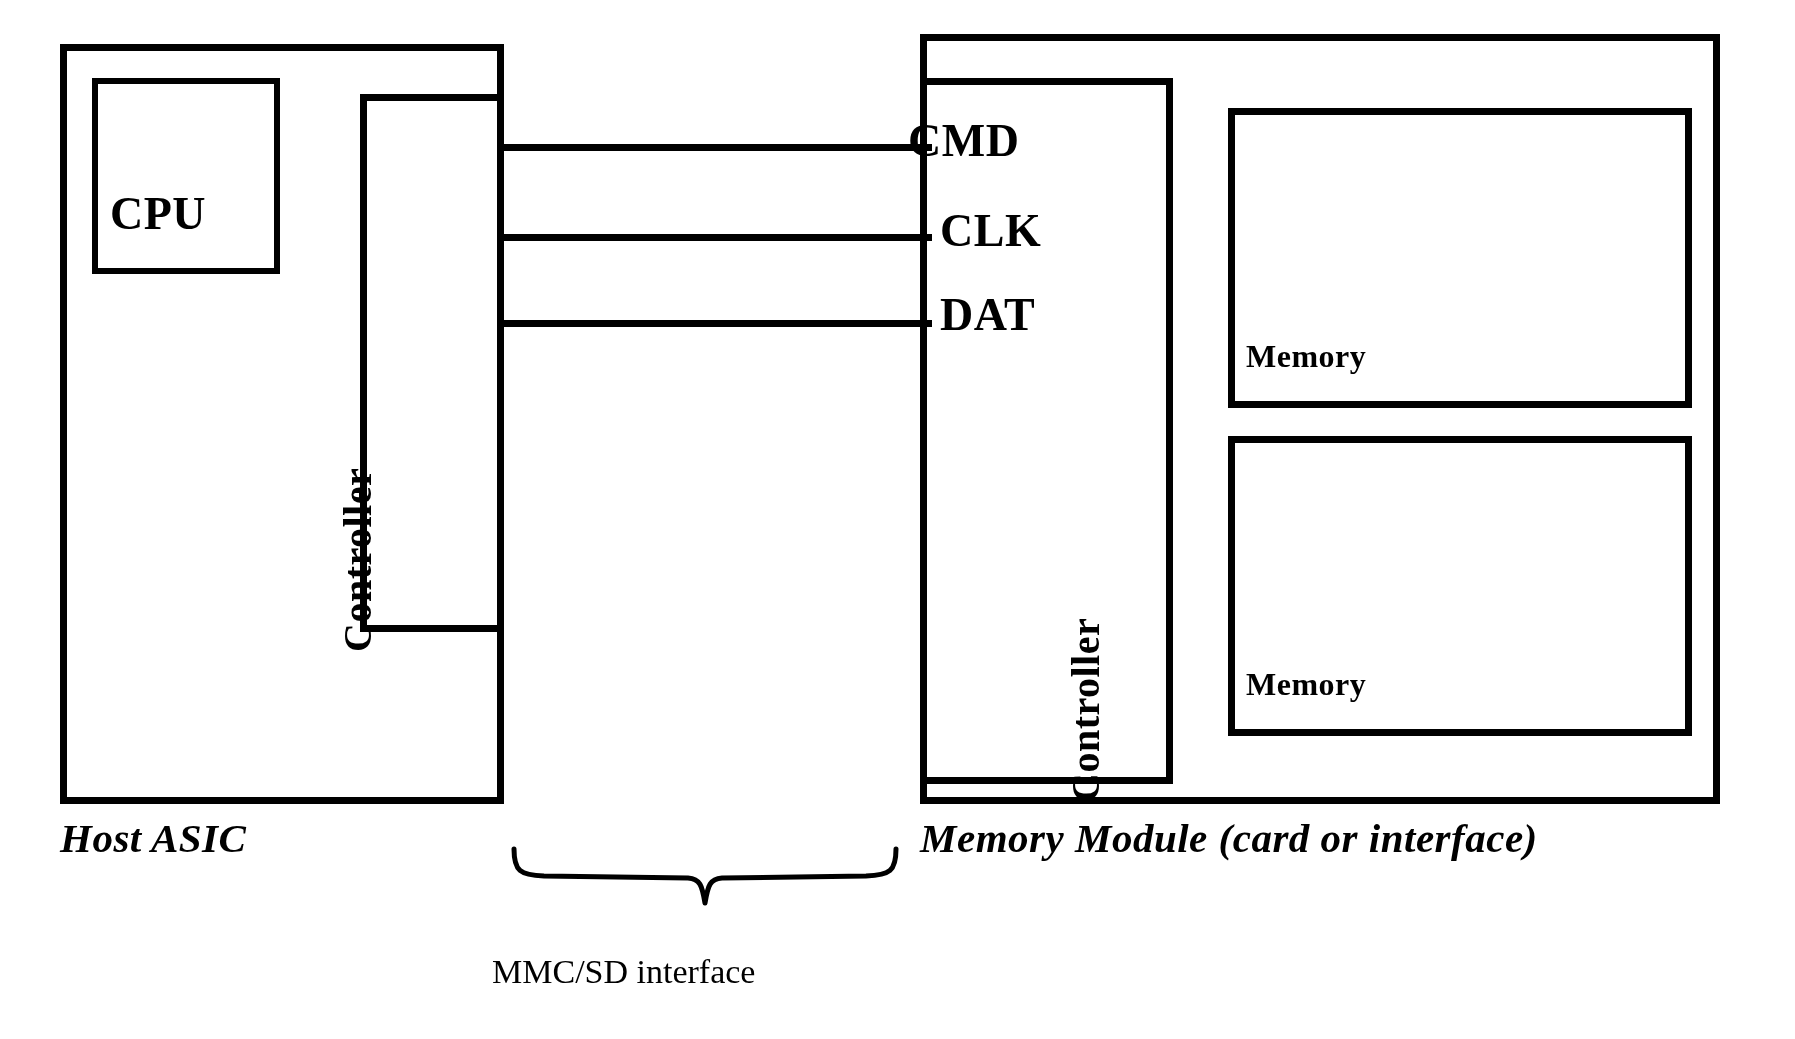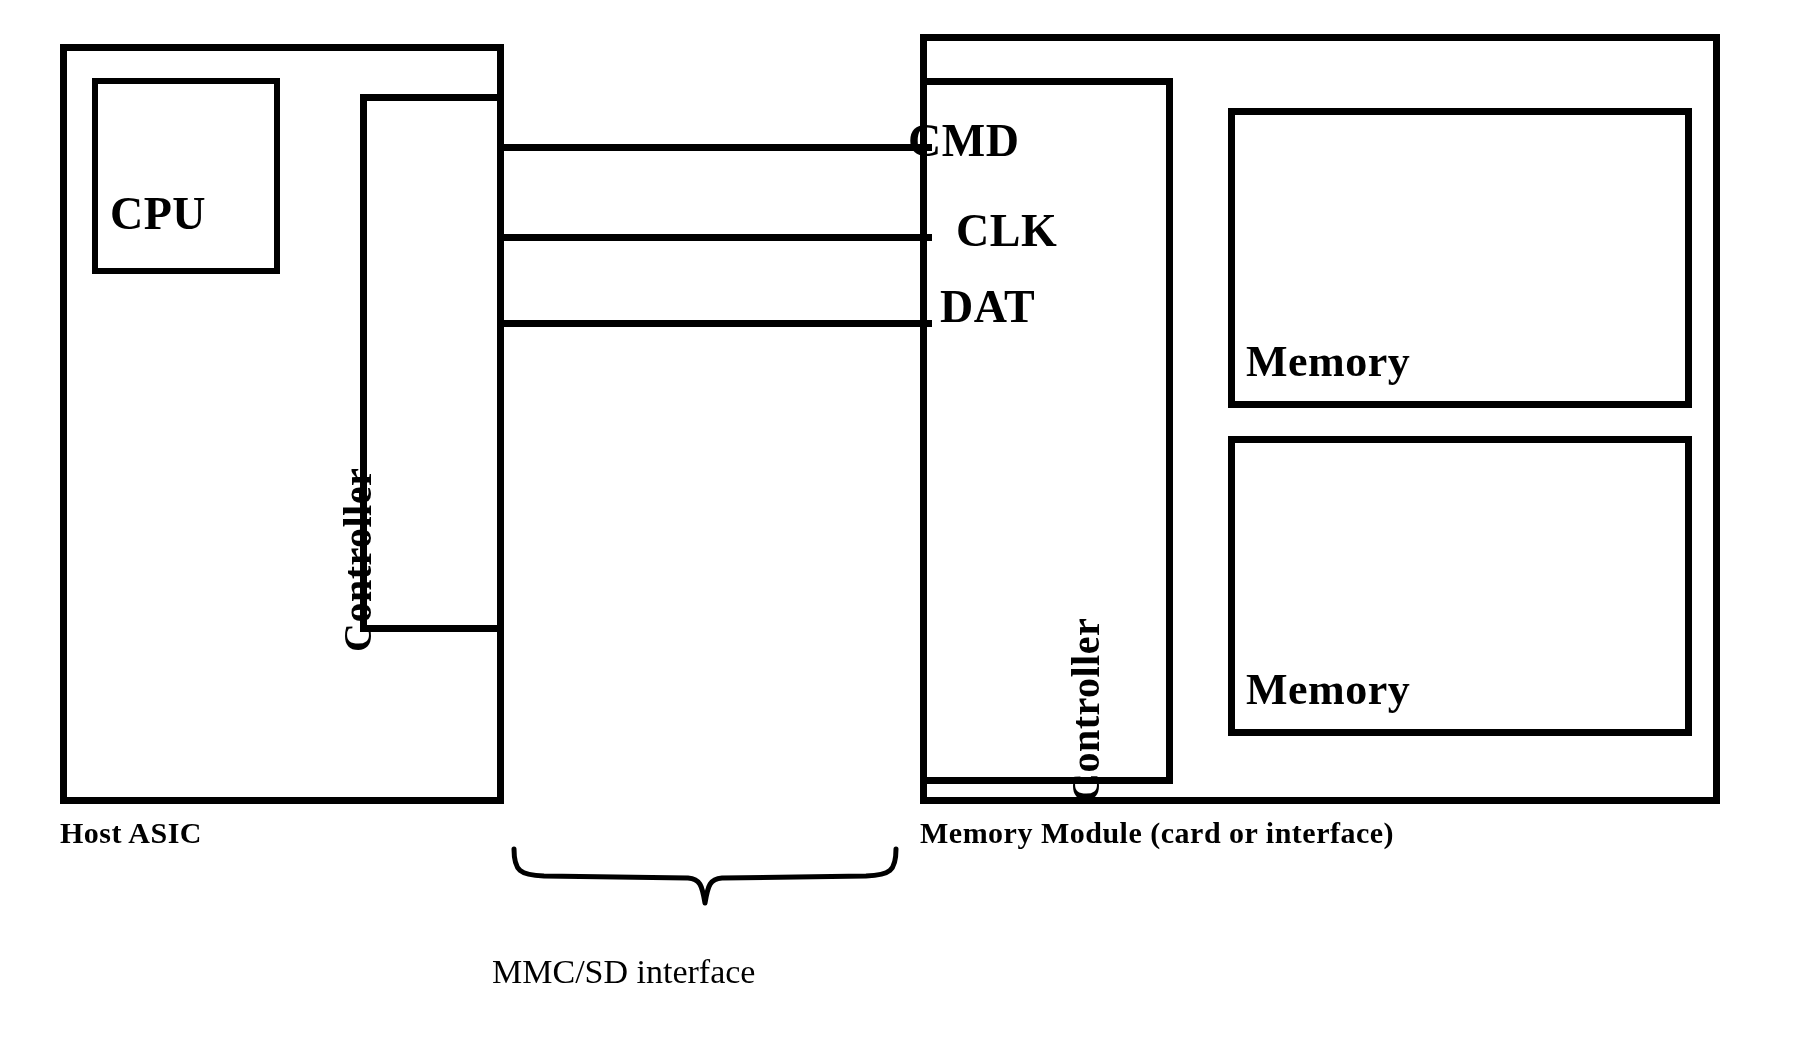--- a/index.html
+++ b/index.html
@@ -100,22 +100,22 @@
   }
   .signal-label {
     position: absolute;
     font-size: 46px;
     font-weight: bold;
     line-height: 1;
     white-space: nowrap;
     letter-spacing: 0.5px;
   }
   #signal-label-cmd { left: 908px; top: 118px; }
-  #signal-label-clk { left: 940px; top: 208px; margin-left: 16px; }
-  #signal-label-dat { left: 940px; top: 284px; }
+  #signal-label-clk { left: 940px; top: 208px; }
+  #signal-label-dat { left: 940px; top: 292px; }
   
   #memory-module-box {
     left: 920px;
     top: 34px;
     width: 800px;
     height: 770px;
   }
   #module-controller-box {
     left: 920px;
     top: 78px;
@@ -129,36 +129,37 @@
     height: 300px;
   }
   #memory-box-2 {
     left: 1228px;
     top: 436px;
     width: 464px;
     height: 300px;
   }
   .memory-label {
     position: absolute;
-    font-size: 44px;
+    font-size: 32px;
     font-weight: bold;
     line-height: 1;
     white-space: nowrap;
     letter-spacing: 0.5px;
   }
   #memory-label-1 { left: 1246px; top: 340px; }
   #memory-label-2 { left: 1246px; top: 668px; }
   
   .caption {
     position: absolute;
-    font-size: 30px;
-    font-weight: bold;
-    line-height: 1;
-    white-space: nowrap;
-    letter-spacing: 0.5px;
+    font-size: 41px;
+    font-weight: bold;
+    line-height: 1;
+    white-space: nowrap;
+    letter-spacing: 0.5px;
+    font-style: italic;
   }
   #host-asic-caption {
     left: 60px;
     top: 818px;
   }
   #memory-module-caption {
     left: 920px;
     top: 818px;
   }
   

